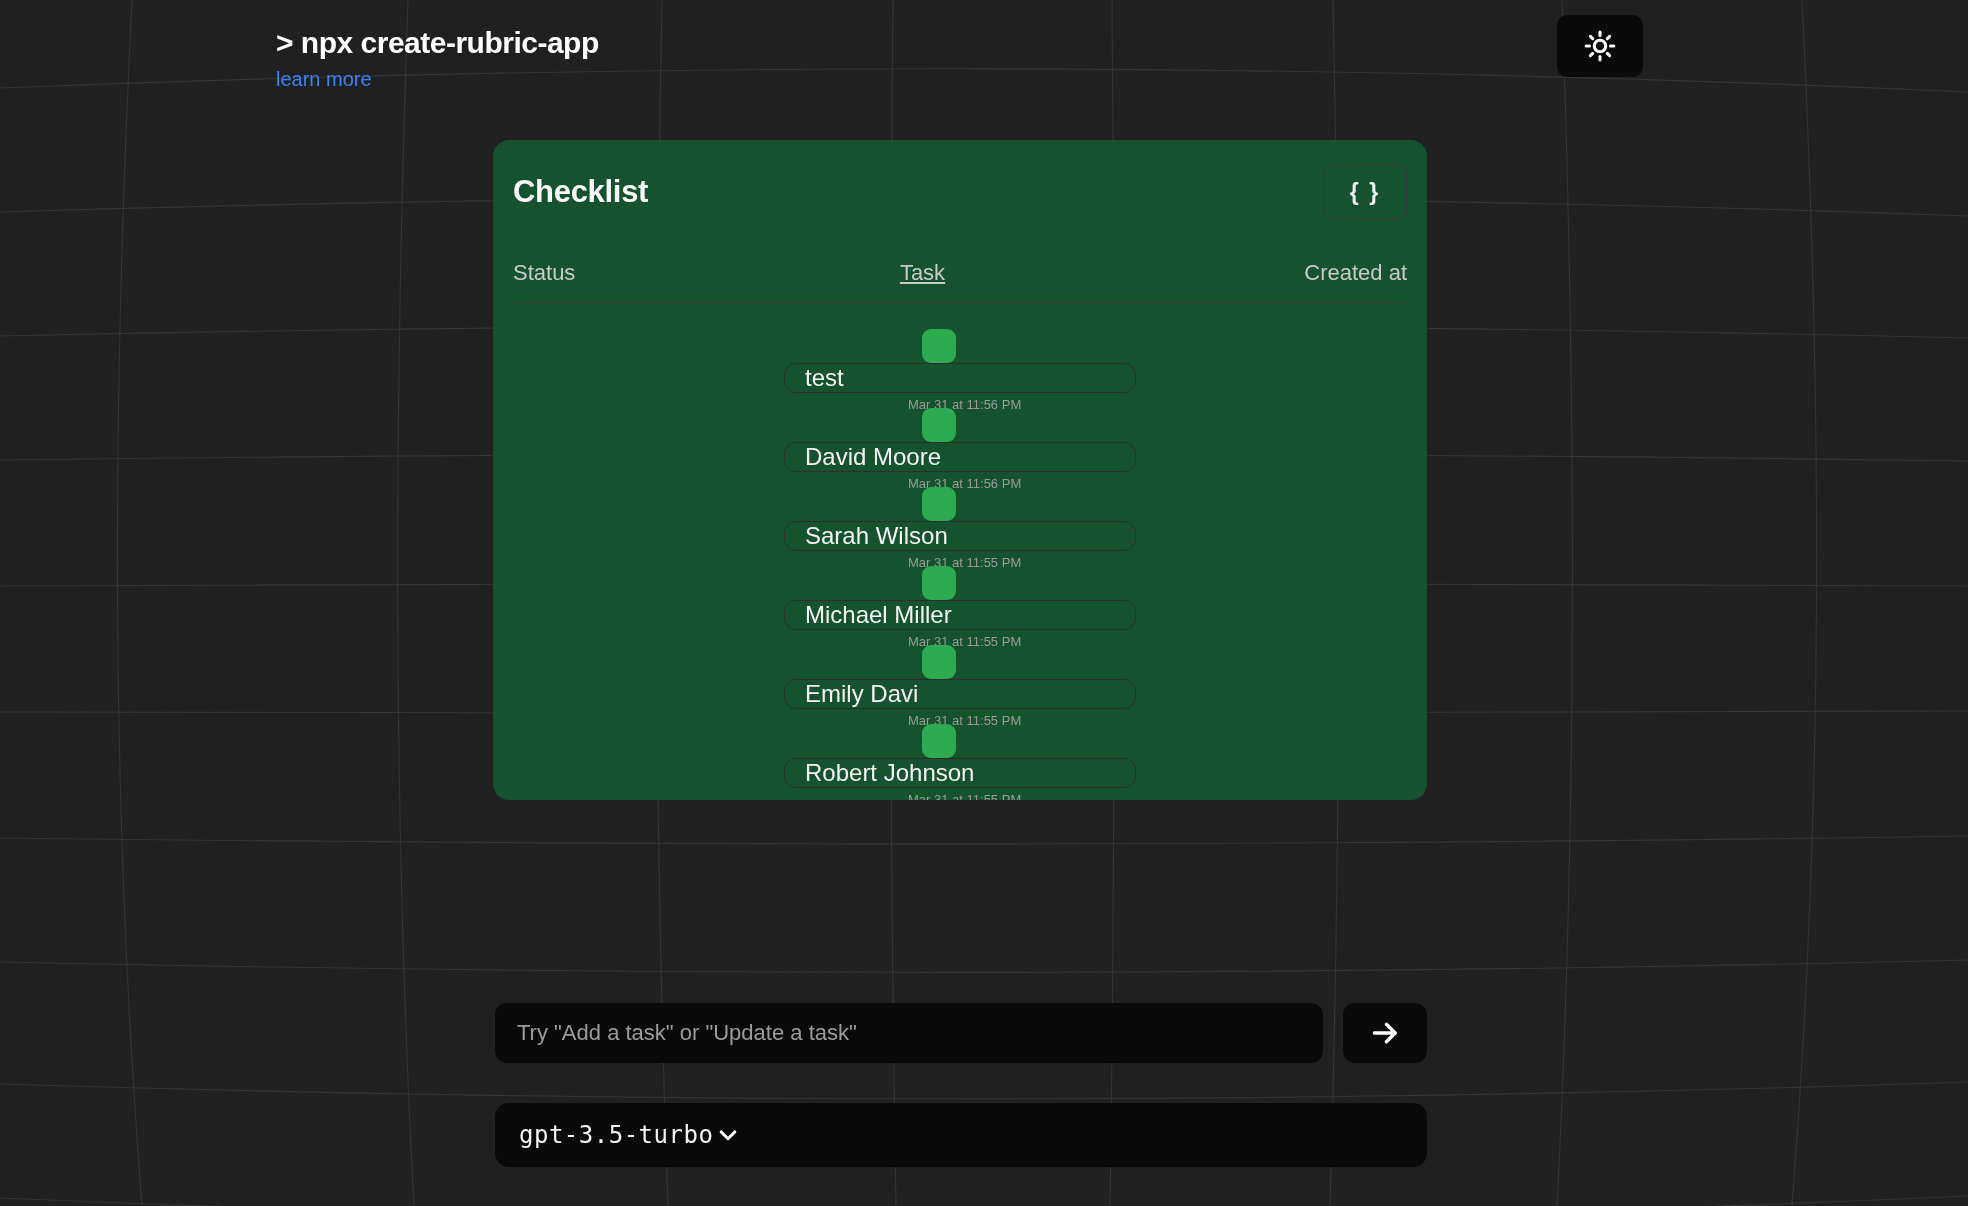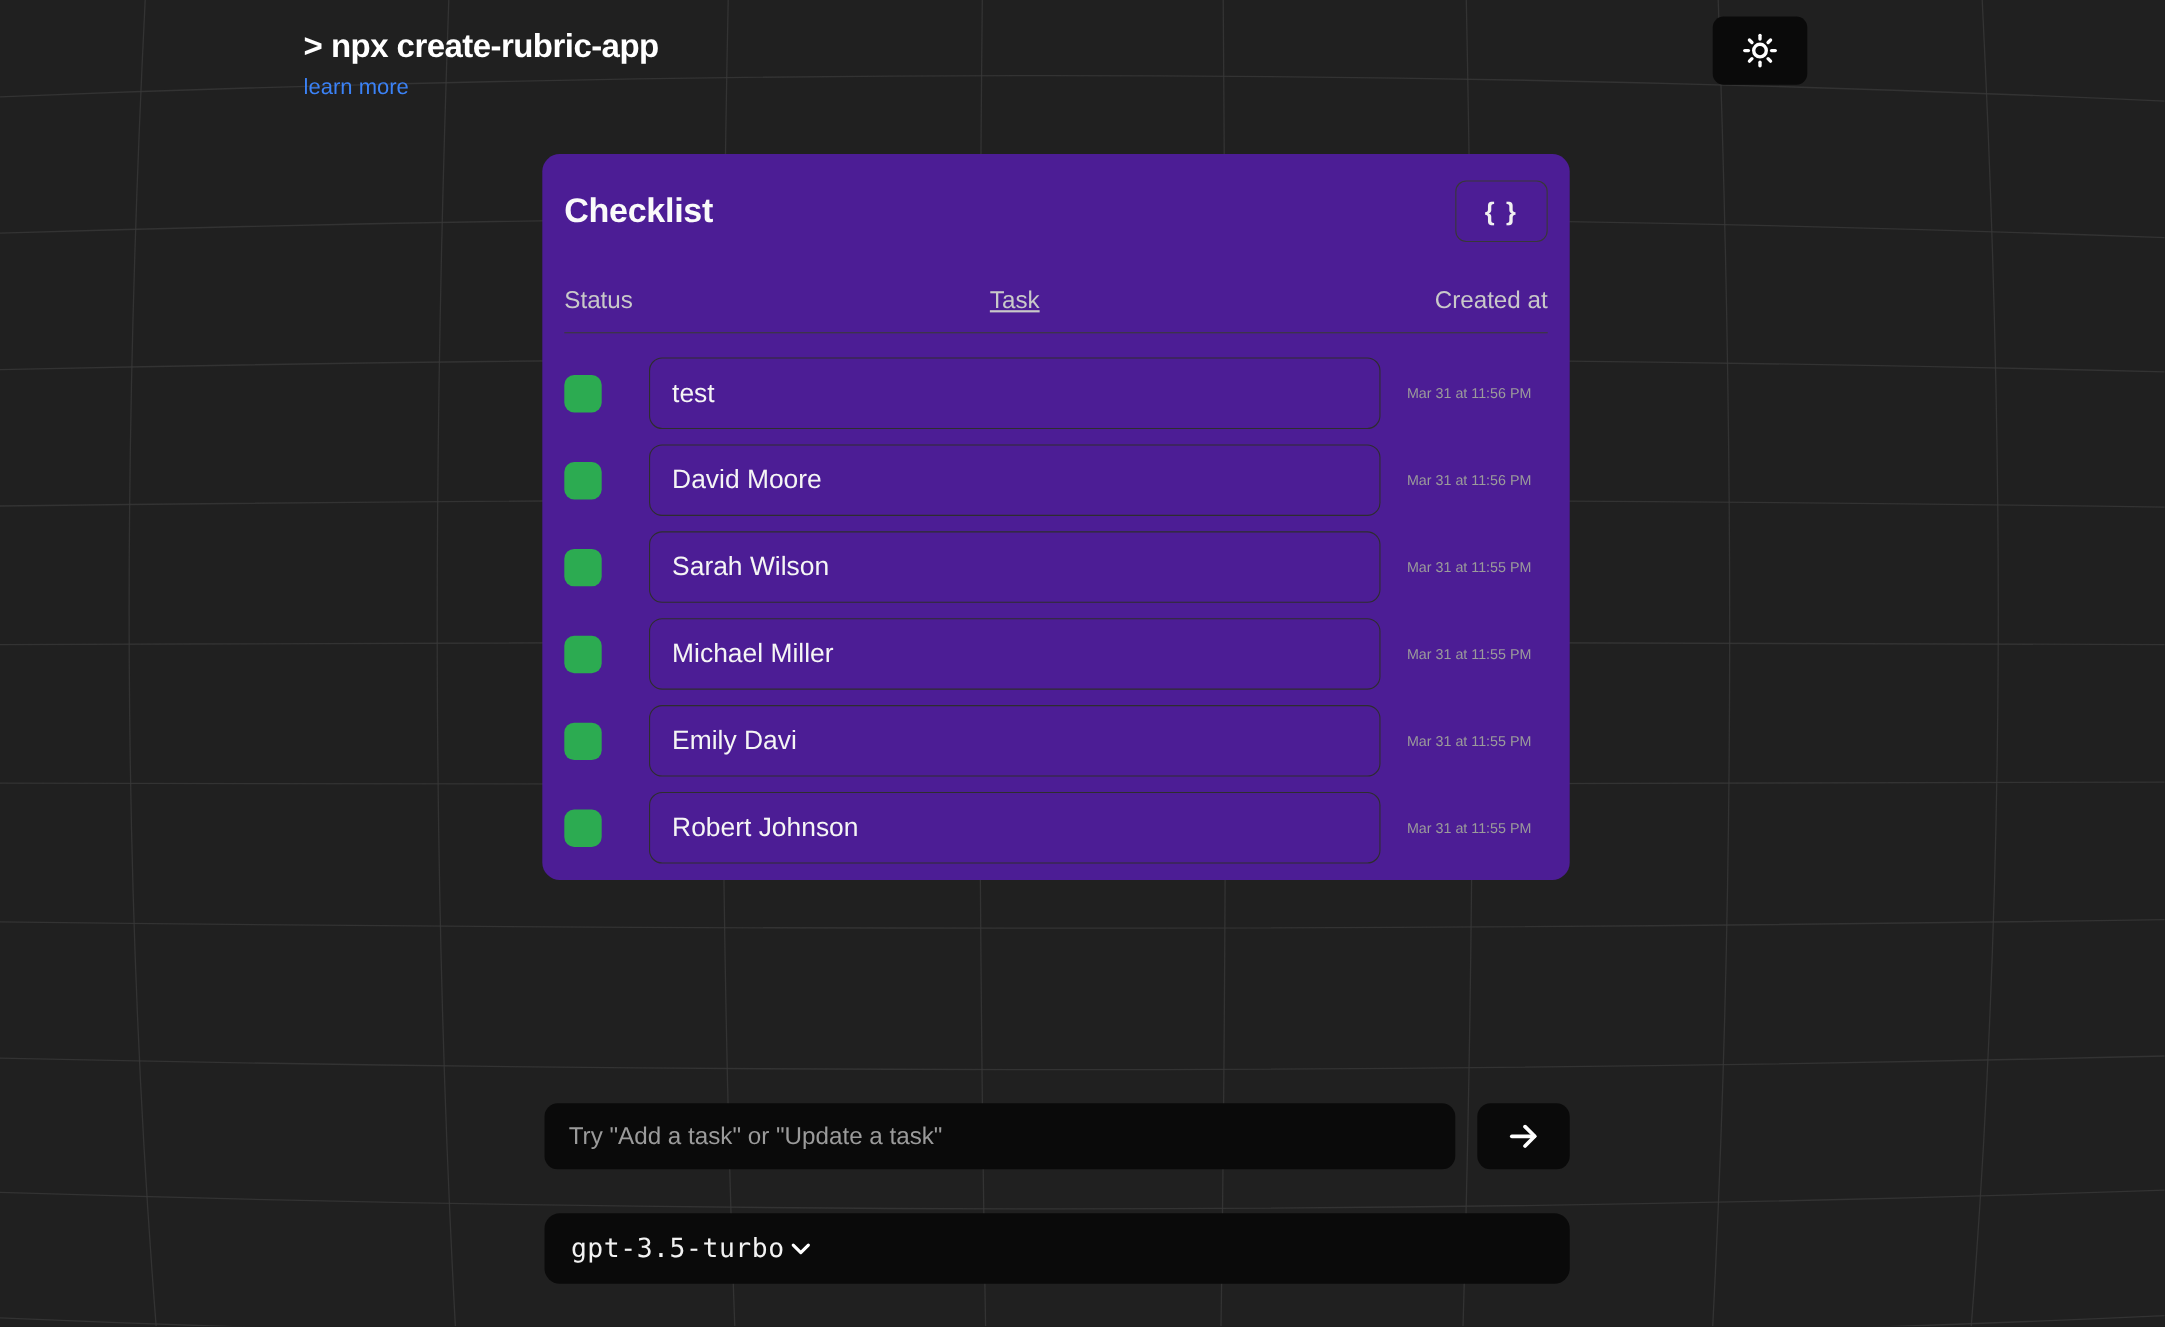--- a/index.html
+++ b/index.html
@@ -60,21 +60,21 @@
     cursor: pointer;
   }
 
   
   .card {
     position: absolute;
     left: 493px;
     top: 140px;
     width: 934px;
     height: 660px;
-    background: #4c1d95;
+    background: #14532d;
     border-radius: 16px;
     padding: 24px 20px;
     box-sizing: border-box;
     overflow: hidden;
   }
   .card-head {
     display: flex;
     align-items: center;
     justify-content: space-between;
     height: 56px;
@@ -116,20 +116,21 @@
   .head-divider {
     border: none;
     border-top: 1px solid #3a3a3a;
     margin: 0 0 26px 0;
   }
   .row {
     display: flex;
     align-items: center;
     height: 57px;
     margin-bottom: 22px;
+    flex-direction: column;
   }
   .checkbox {
     width: 34px;
     height: 34px;
     border-radius: 9px;
     background: var(--checkbox-green, #2cab51);
     margin-right: 43px;
     flex: none;
     cursor: pointer;
   }

